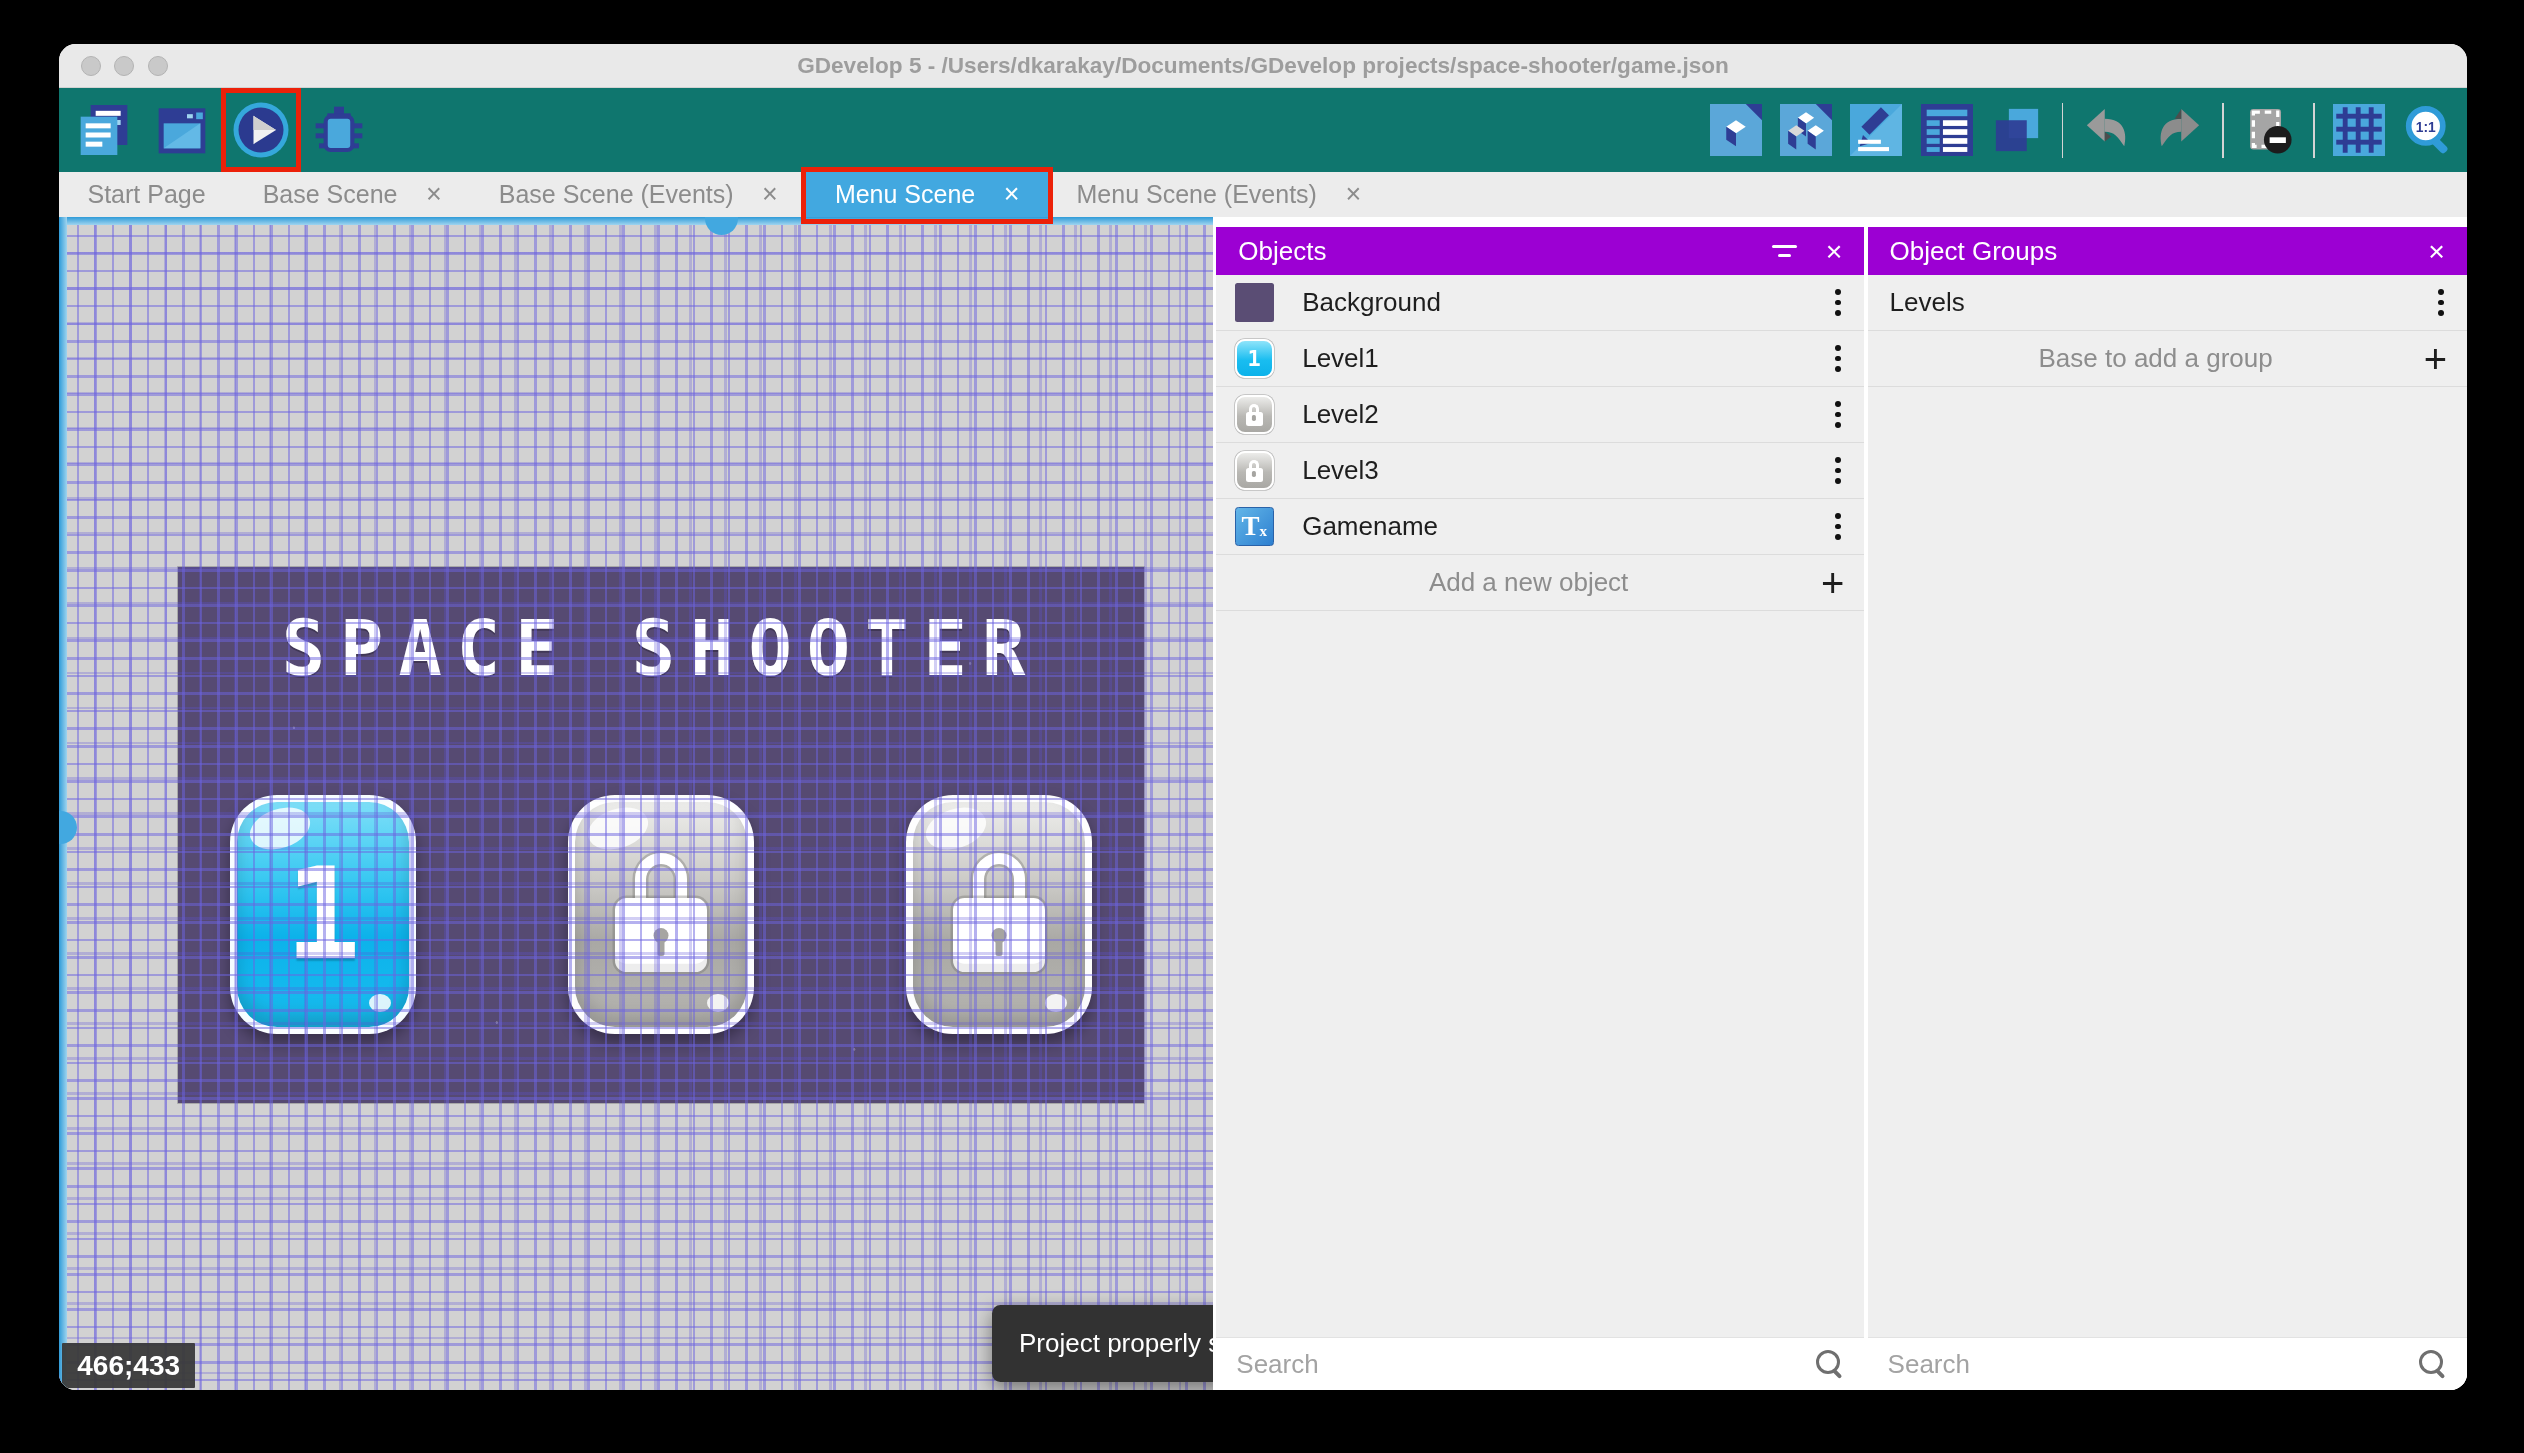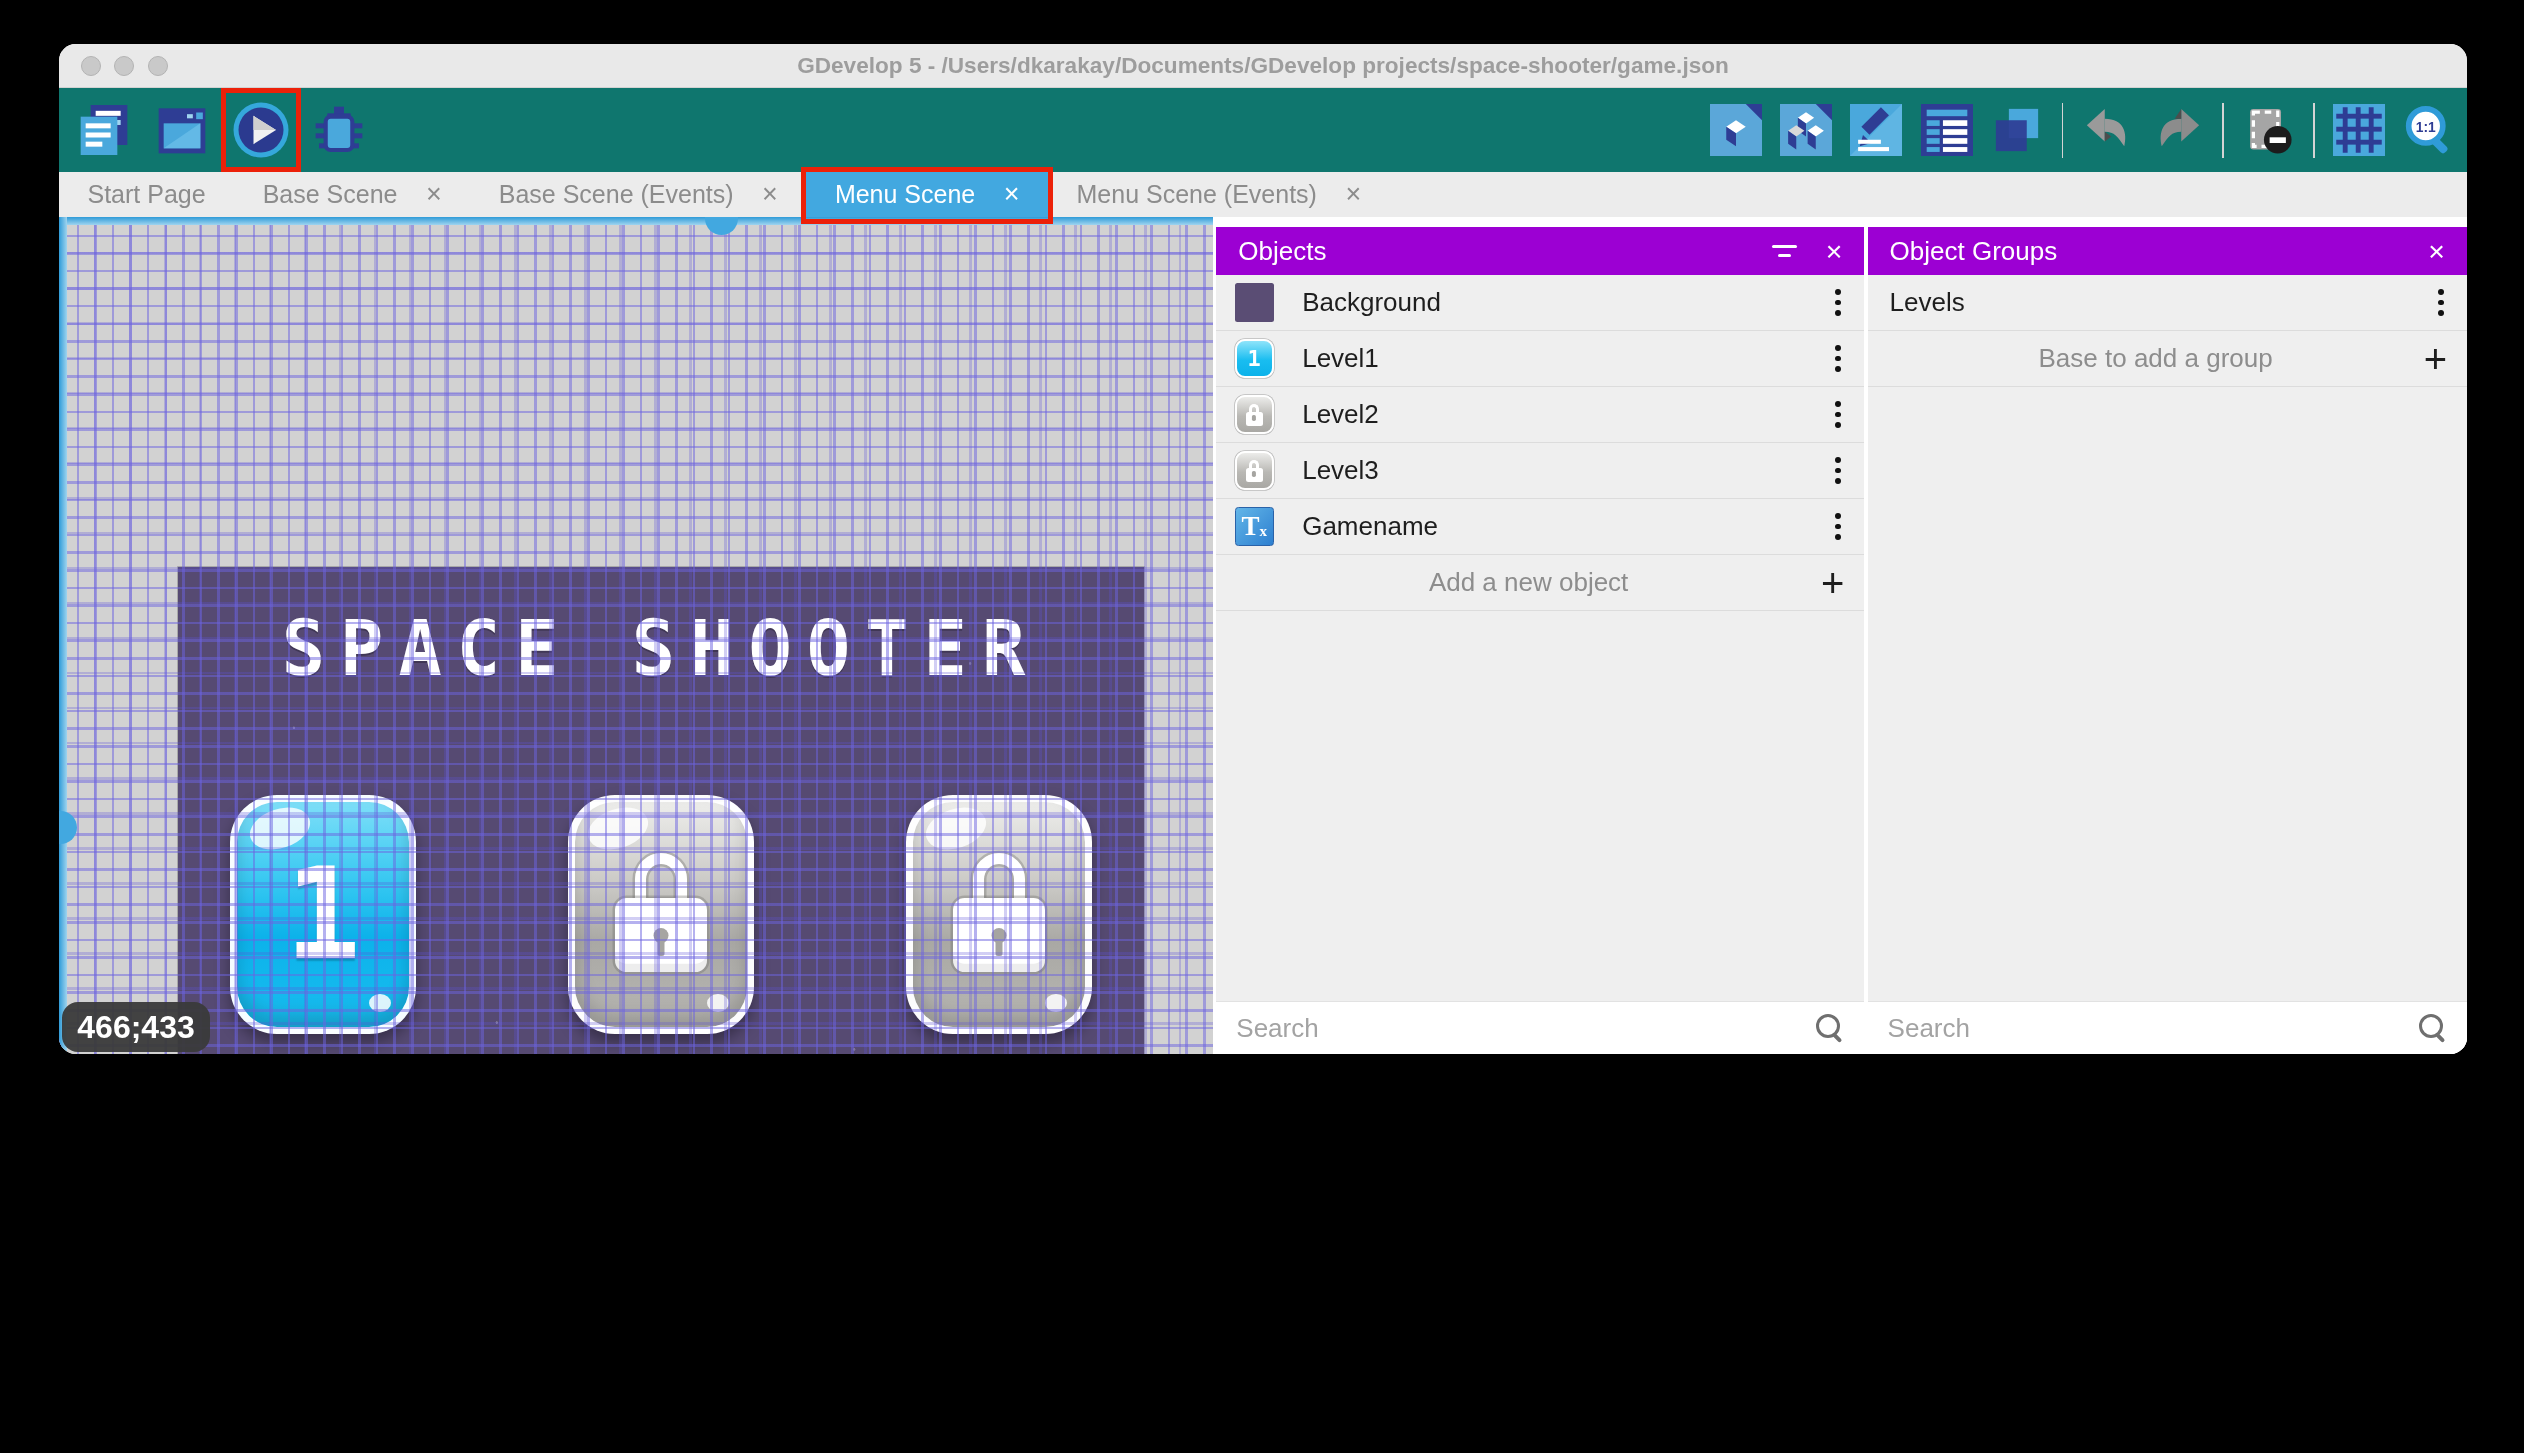--- a/index.html
+++ b/index.html
@@ -1,19 +1,19 @@
 <!DOCTYPE html>
 <html style="font-size:13.4px"><head>
 <meta charset="utf-8">
 <style>
   * { margin:0; padding:0; box-sizing:border-box; }
   html,body { width:2525px; height:1453px; background:#000; overflow:hidden;
     font-family:"Liberation Sans","DejaVu Sans",sans-serif; }
 
-  .window { position:absolute; left:59px; top:44px; width:2408px; height:1010px;
+  .window { position:absolute; left:59px; top:44px; width:2408px; height:1346px;
     background:#fff; border-radius:16.7px; overflow:hidden;
     box-shadow:0 33px 117px rgba(0,0,0,.85); display:flex; flex-direction:column; }
 
   
   .titlebar { height:44px; background:#e9e9e9; border-bottom:0.8px solid #d2d2d2;
     display:flex; align-items:center; position:relative; flex:0 0 auto; }
   .traffic { display:flex; gap:13.4px; margin-left:22px; }
   .traffic span { width:20px; height:20px; border-radius:50%; background:#c9c9c9;
     border:0.8px solid #b3b3b3; }
   .win-title { position:absolute; left:0; right:0; text-align:center;
@@ -104,22 +104,22 @@
   .hscroll { position:absolute; top:0; left:0; right:0; height:7.5px; z-index:6;
     background:linear-gradient(#2f9bd8,#9fd4ef); }
   .hscroll .handle { position:absolute; top:0; left:646px; width:33px; height:18.4px;
     background:#42a8e0; border-radius:0 0 18.4px 18.4px; cursor:grab; }
   .vscroll { position:absolute; top:0; left:0; bottom:0; width:7.5px; z-index:6;
     background:linear-gradient(to right,#2f9bd8,#9fd4ef); }
   .vscroll .handle { position:absolute; left:0; top:594px; width:18.4px; height:33px;
     background:#42a8e0; border-radius:0 18.4px 18.4px 0; cursor:grab; }
 
   .coords-badge { position:absolute; left:3.3px; bottom:1.7px; z-index:12;
-    background:rgba(58,58,58,.95); color:#fff; font-size:32px; font-weight:bold;
-    padding:6.7px 15px; border-radius:16px; }
+    background:rgba(58,58,58,.95); color:#fff; font-size:28px; font-weight:bold;
+    padding:6.7px 15px; border-radius:1px; }
   .toast { position:absolute; left:933px; top:1088px; width:537px; height:77px;
     z-index:12; background:#323232; border-radius:8.4px; display:flex; align-items:center;
     padding-left:27px; color:#fff; font-size:26px;
     box-shadow:0 6.7px 20px rgba(0,0,0,.45); }
 
   
   .panel { background:#fff; display:flex; flex-direction:column; min-width:0; }
   .panel.objects { width:648px; flex:0 0 auto; }
   .panel.groups { flex:1; }
   .panel-header { margin-top:10px; height:48px; background:#9c00d3; color:#fff;

